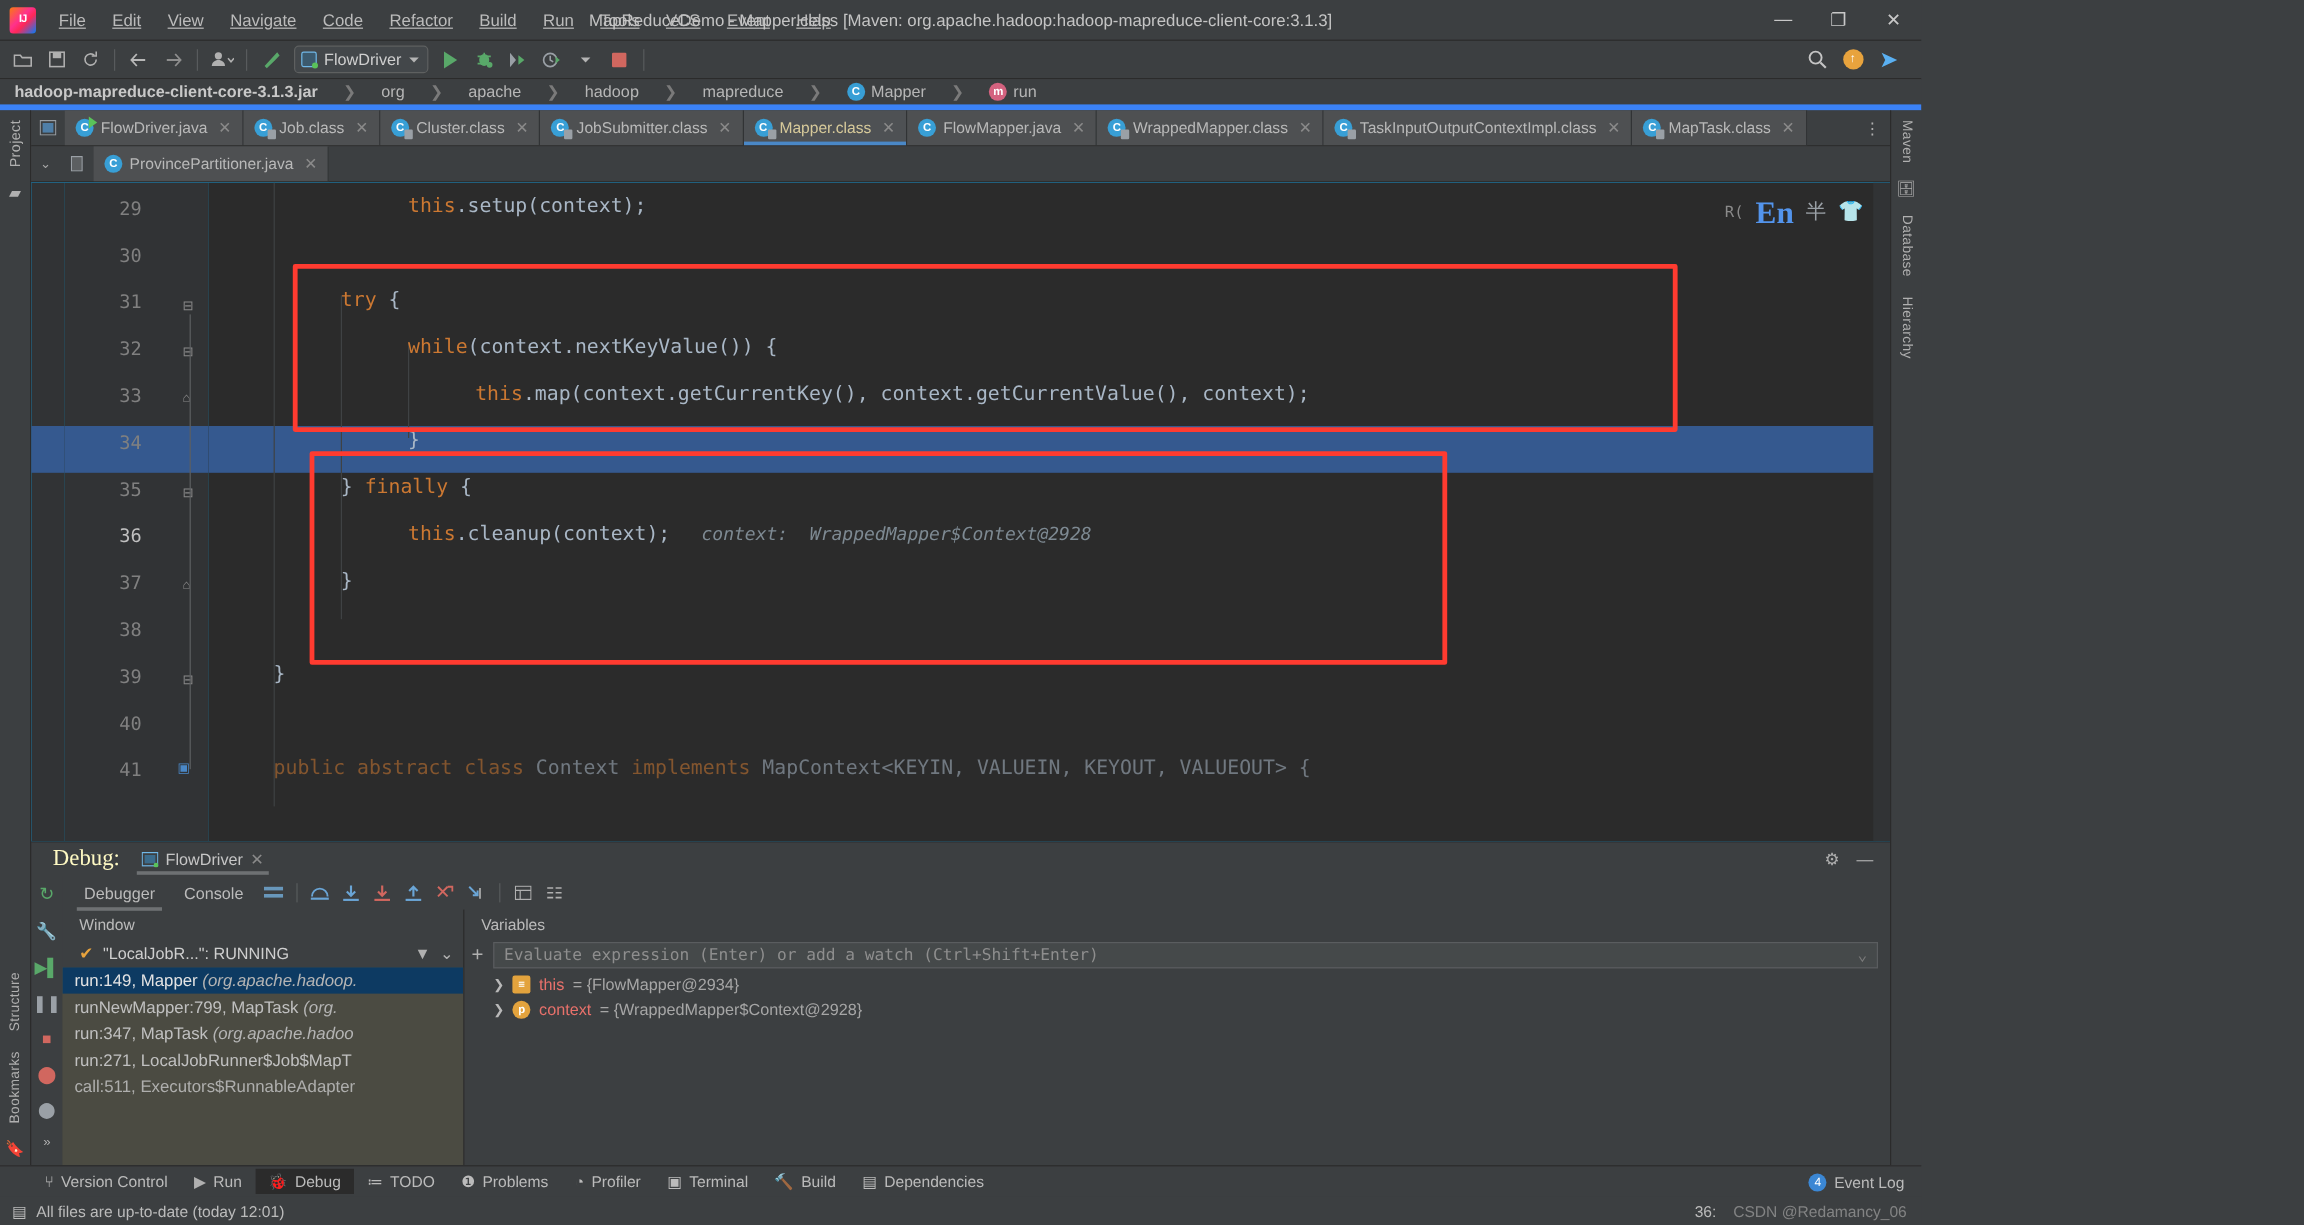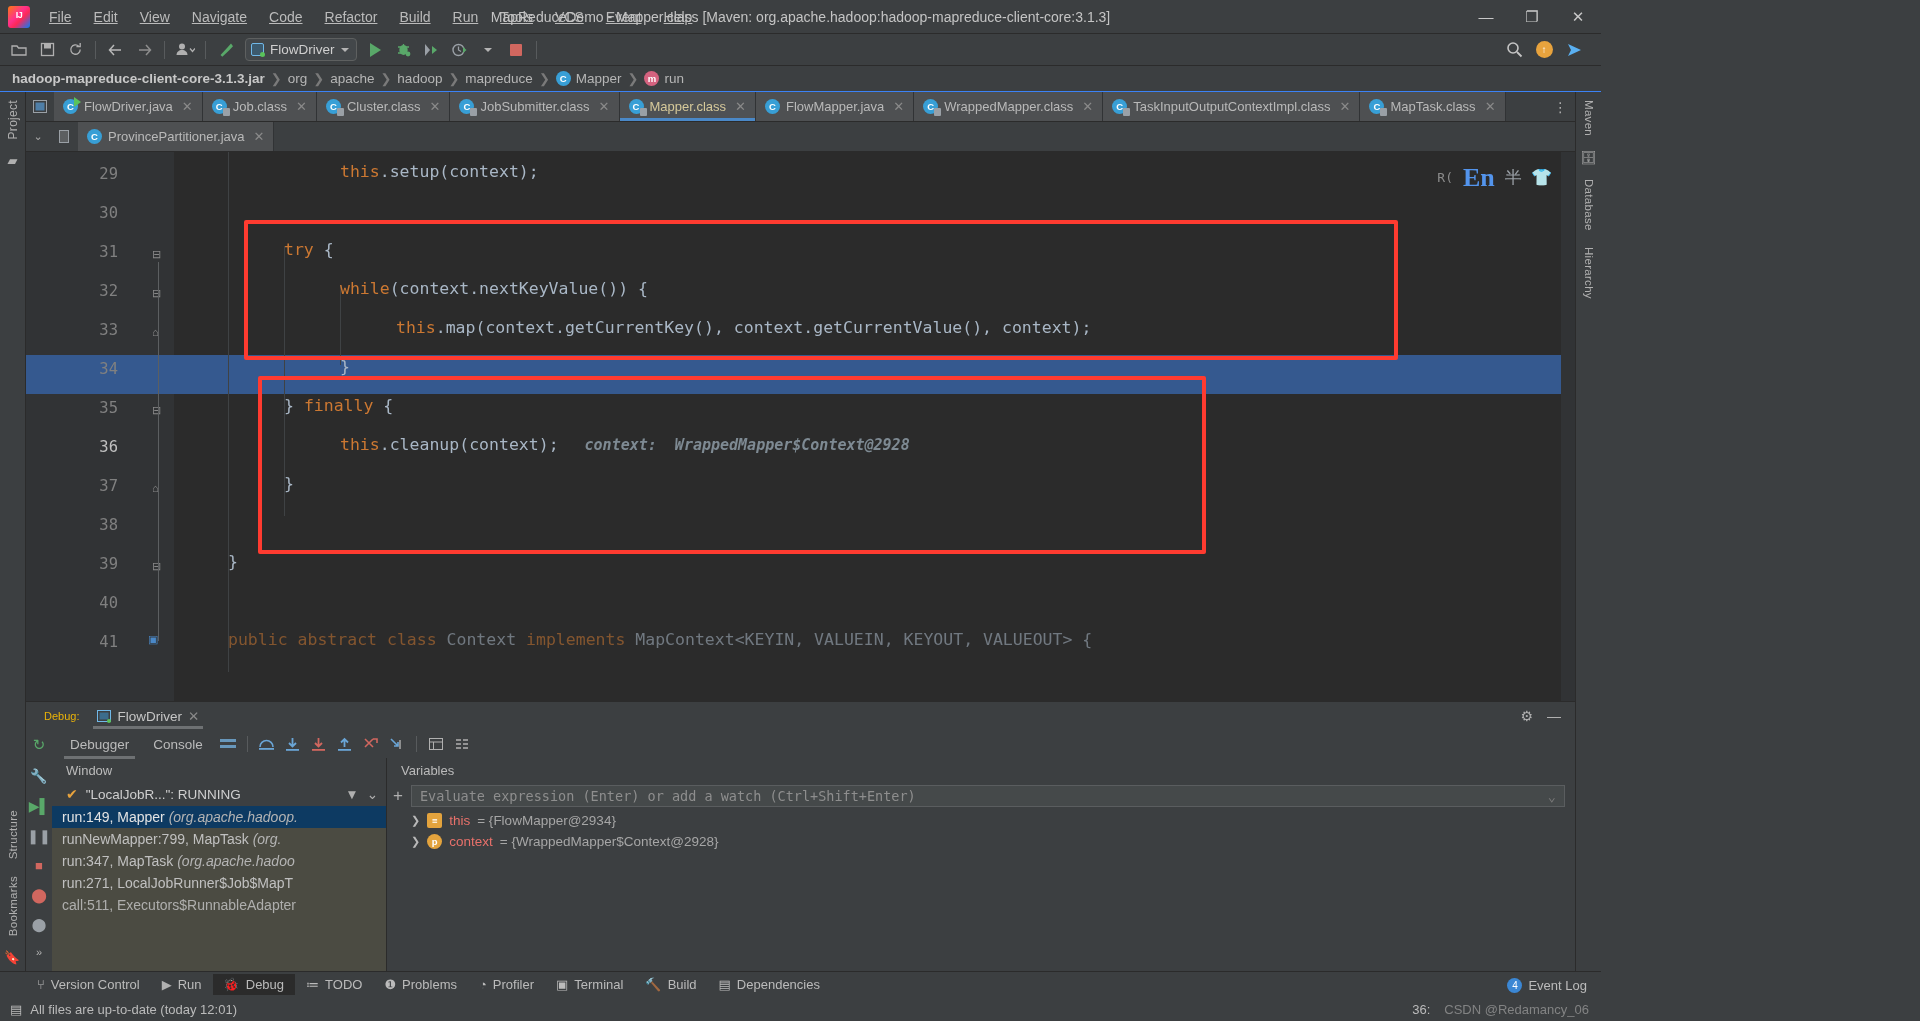--- a/index.html
+++ b/index.html
@@ -45,21 +45,21 @@
   .runconfig .sq::after{content:"";position:absolute;right:-2px;bottom:-2px;width:5px;height:5px;border-radius:50%;background:#5ac35a;}
   .runconfig .nm { font-size:13.5px;color:#cfcfcf; }
   .caret { width:0;height:0;border-left:4px solid transparent;border-right:4px solid transparent;border-top:4px solid #b4b4b4; }
   .tri-run { width:0;height:0;border-top:7px solid transparent;border-bottom:7px solid transparent;border-left:11px solid #59a869; }
   .stop-sq { width:12px;height:12px;background:#d1675f;border-radius:1px; }
   .tb-right { margin-left:auto; display:flex; align-items:center; gap:4px; padding-right:8px;}
   .av-circle{width:17px;height:17px;border-radius:50%;background:#e8a33d;display:flex;align-items:center;justify-content:center;color:#fff;font-size:10px;}
 
   
   .breadcrumb { height:26px; background:#3c3f41; display:flex; align-items:center; padding-left:12px;
-      gap:4px; flex:none; border-bottom:1px solid #3b82f6;}
+      gap:19px; flex:none; border-bottom:5px solid #3b82f6;}
   .bc-item { color:#b6b6b6; font-size:13.5px; display:flex; align-items:center; gap:5px; }
   .bc-item.bold { font-weight:bold; color:#c8c8c8; }
   .bc-sep { color:#7a7a7a; font-size:13px; margin:0 2px; }
   .bdg { width:15px;height:15px;border-radius:50%;display:inline-flex;align-items:center;justify-content:center;
       font-size:9.5px;font-weight:bold;color:#fff; }
   .bdg.c{background:#389fd6;} .bdg.m{background:#d4627f;}
 
   
   .body-row { flex:1; display:flex; min-height:0; }
   .left-rail, .right-rail { width:26px; background:#3c3f41; flex:none; display:flex; flex-direction:column;
@@ -103,35 +103,35 @@
   .gutter { width:120px; background:#313335; flex:none; position:relative; }
   .ln { position:absolute; right:56px; font-family:"DejaVu Sans Mono", monospace; font-size:15.5px; color:#808080; }
   .fold { position:absolute; left:98px; color:#888; font-size:11px; }
   .code-area { flex:1; position:relative; background:#2b2b2b; overflow:hidden;
       font-family:"DejaVu Sans Mono", monospace; font-size:16.5px; line-height:39px; white-space:pre; }
   .cl-line { position:absolute; left:0; right:0; height:39px; }
   .cl-line.highlight { background:#35598f; }
   .code-txt { position:absolute; }
   .kw { color:#cc7832; }
   .pl { color:#a9b7c6; }
-  .hint { color:#7e8a93; font-style:italic; font-size:15px;font-weight:bold; }
+  .hint { color:#7e8a93; font-style:italic; font-size:15px; }
   .redbox { position:absolute; border:4px solid #ff3b30; border-radius:2px; pointer-events:none; z-index:5; }
   .scroll-v { position:absolute; right:2px; width:8px; background:#5a5d5e; border-radius:4px; }
   .indentline{position:absolute;width:1px;background:#3f4244;}
 
   
   .float-badges { position:absolute; right:22px; top:6px; display:flex; align-items:center; gap:10px; z-index:6; }
   .en-badge { color:#5394ec; font-size:26px; font-weight:bold; font-family:"Liberation Serif",serif; }
   .ic-dim { color:#9aa0a6; font-size:17px; }
 
   
   .debugpanel { height:270px; background:#3c3f41; flex:none; display:flex; flex-direction:column;
       border-top:1px solid #2b2b2b; }
   .dbg-head { height:28px; display:flex; align-items:center; padding-left:18px; gap:10px; flex:none;}
-  .dbg-head .lbl { font-size:11px; color:#eab308; }
+  .dbg-head .lbl { font-size:19px; color:#fef9c3;font-family:Liberation Serif, serif; }
   .dbg-tabchip { display:flex; align-items:center; gap:6px; padding:3px 8px; position:relative; font-size:13.5px; color:#c6c6c6;}
   .dbg-tabchip::after{content:"";position:absolute;left:4px;right:4px;bottom:-2px;height:3px;background:#6e7173;}
   .dbg-head .rightico { margin-left:auto; display:flex; gap:14px; padding-right:14px; color:#b0b0b0; font-size:14px;}
   .dbg-main { flex:1; display:flex; min-height:0; }
   .dbg-leftbar { width:26px; background:#3c3f41; display:flex; flex-direction:column; align-items:center;
       padding-top:6px; gap:14px; flex:none; }
   .dbg-body { flex:1; display:flex; flex-direction:column; min-width:0; }
   .dbg-toolbar { height:28px; display:flex; align-items:center; gap:0; flex:none; padding-left:6px; }
   .dbg-tab { padding:4px 12px; font-size:13.5px; color:#bbbbbb; position:relative; }
   .dbg-tab.sel::after{content:"";position:absolute;left:6px;right:6px;bottom:-3px;height:3px;background:#6e7173;}

